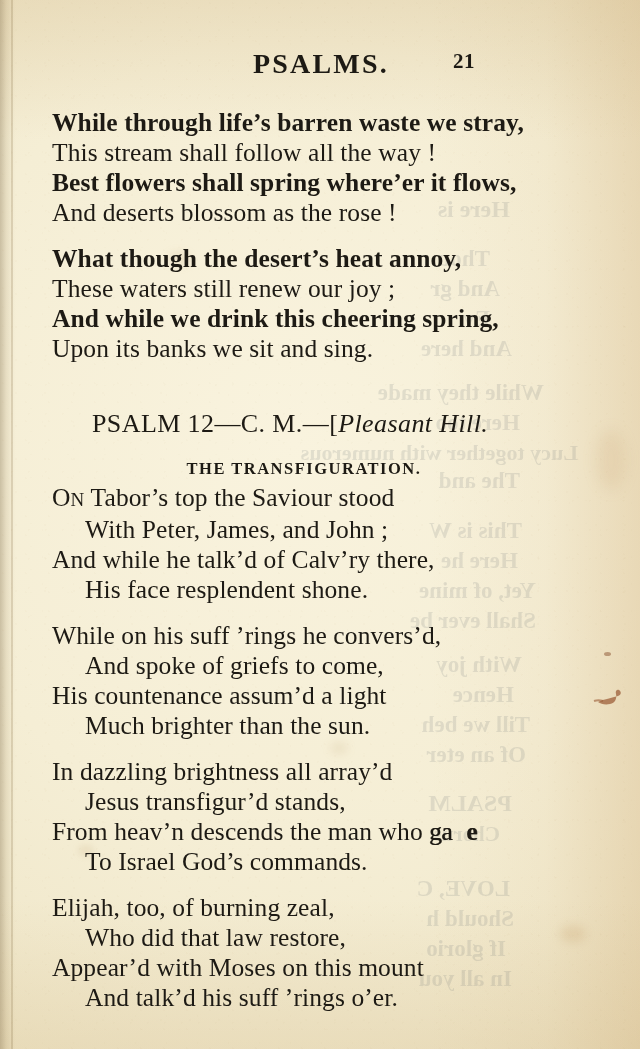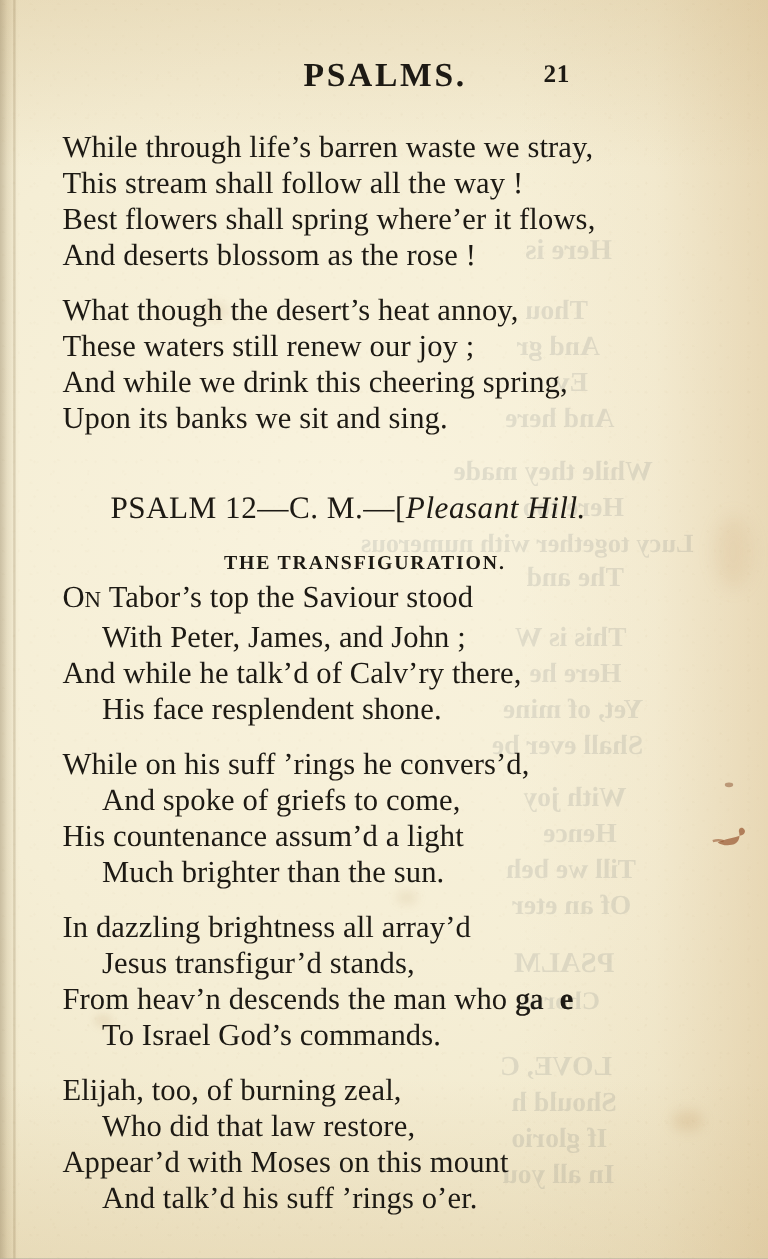--- a/index.html
+++ b/index.html
@@ -131,21 +131,21 @@
     margin: 0 0 16px 0;
   }
   .stanza.tight { margin-bottom: 16px; }
   .vline {
     font-size: 25.5px;
     line-height: 30px;
     white-space: pre;
     letter-spacing: 0.1px;
   }
   .vline.indent { padding-left: 33px; }
-  .vline.ink-heavy { font-weight: 400; }
+  .vline.ink-heavy { font-weight: 700; }
   
   .psalm-heading {
     margin-top: 44px;
     font-size: 26px;
     line-height: 32px;
     padding-left: 40px;
     letter-spacing: 0.4px;
     white-space: pre;
   }
   .psalm-heading .tune {

